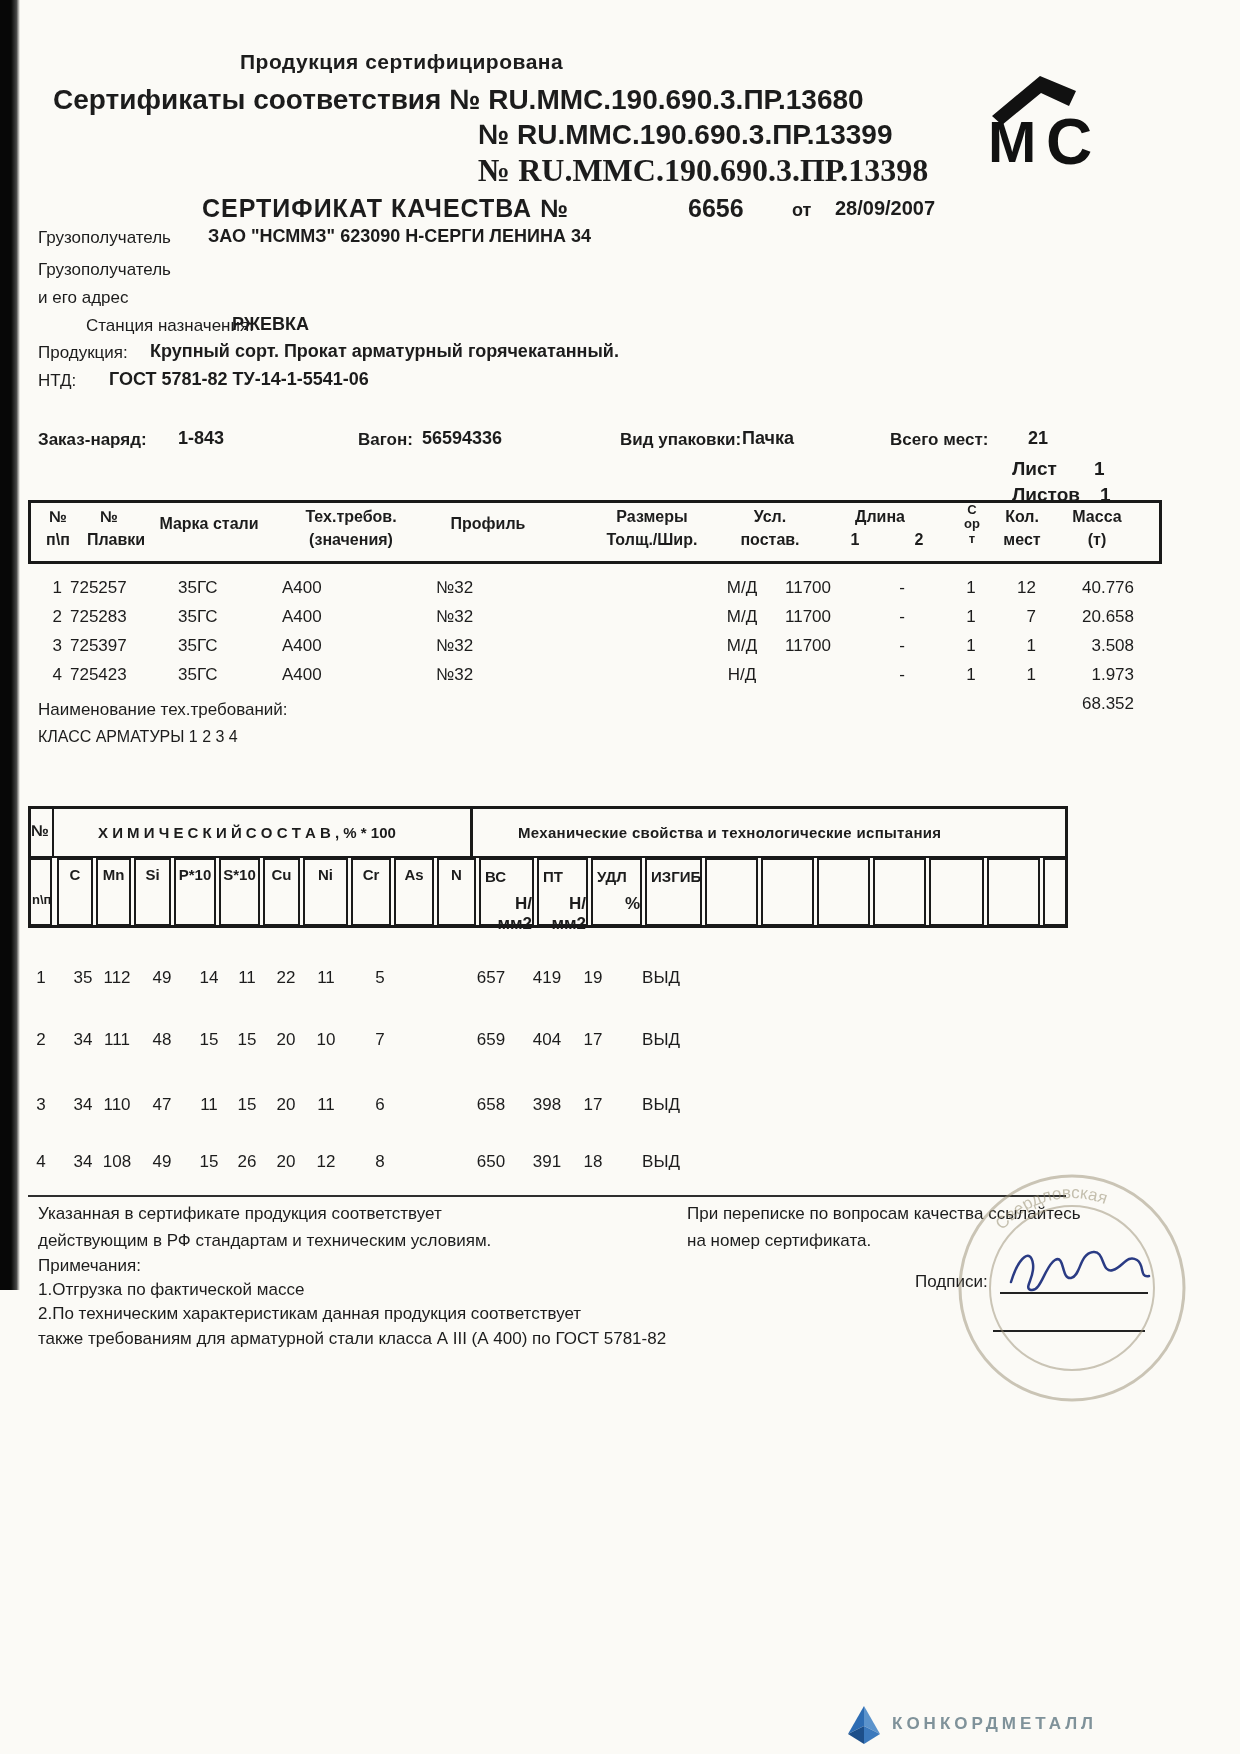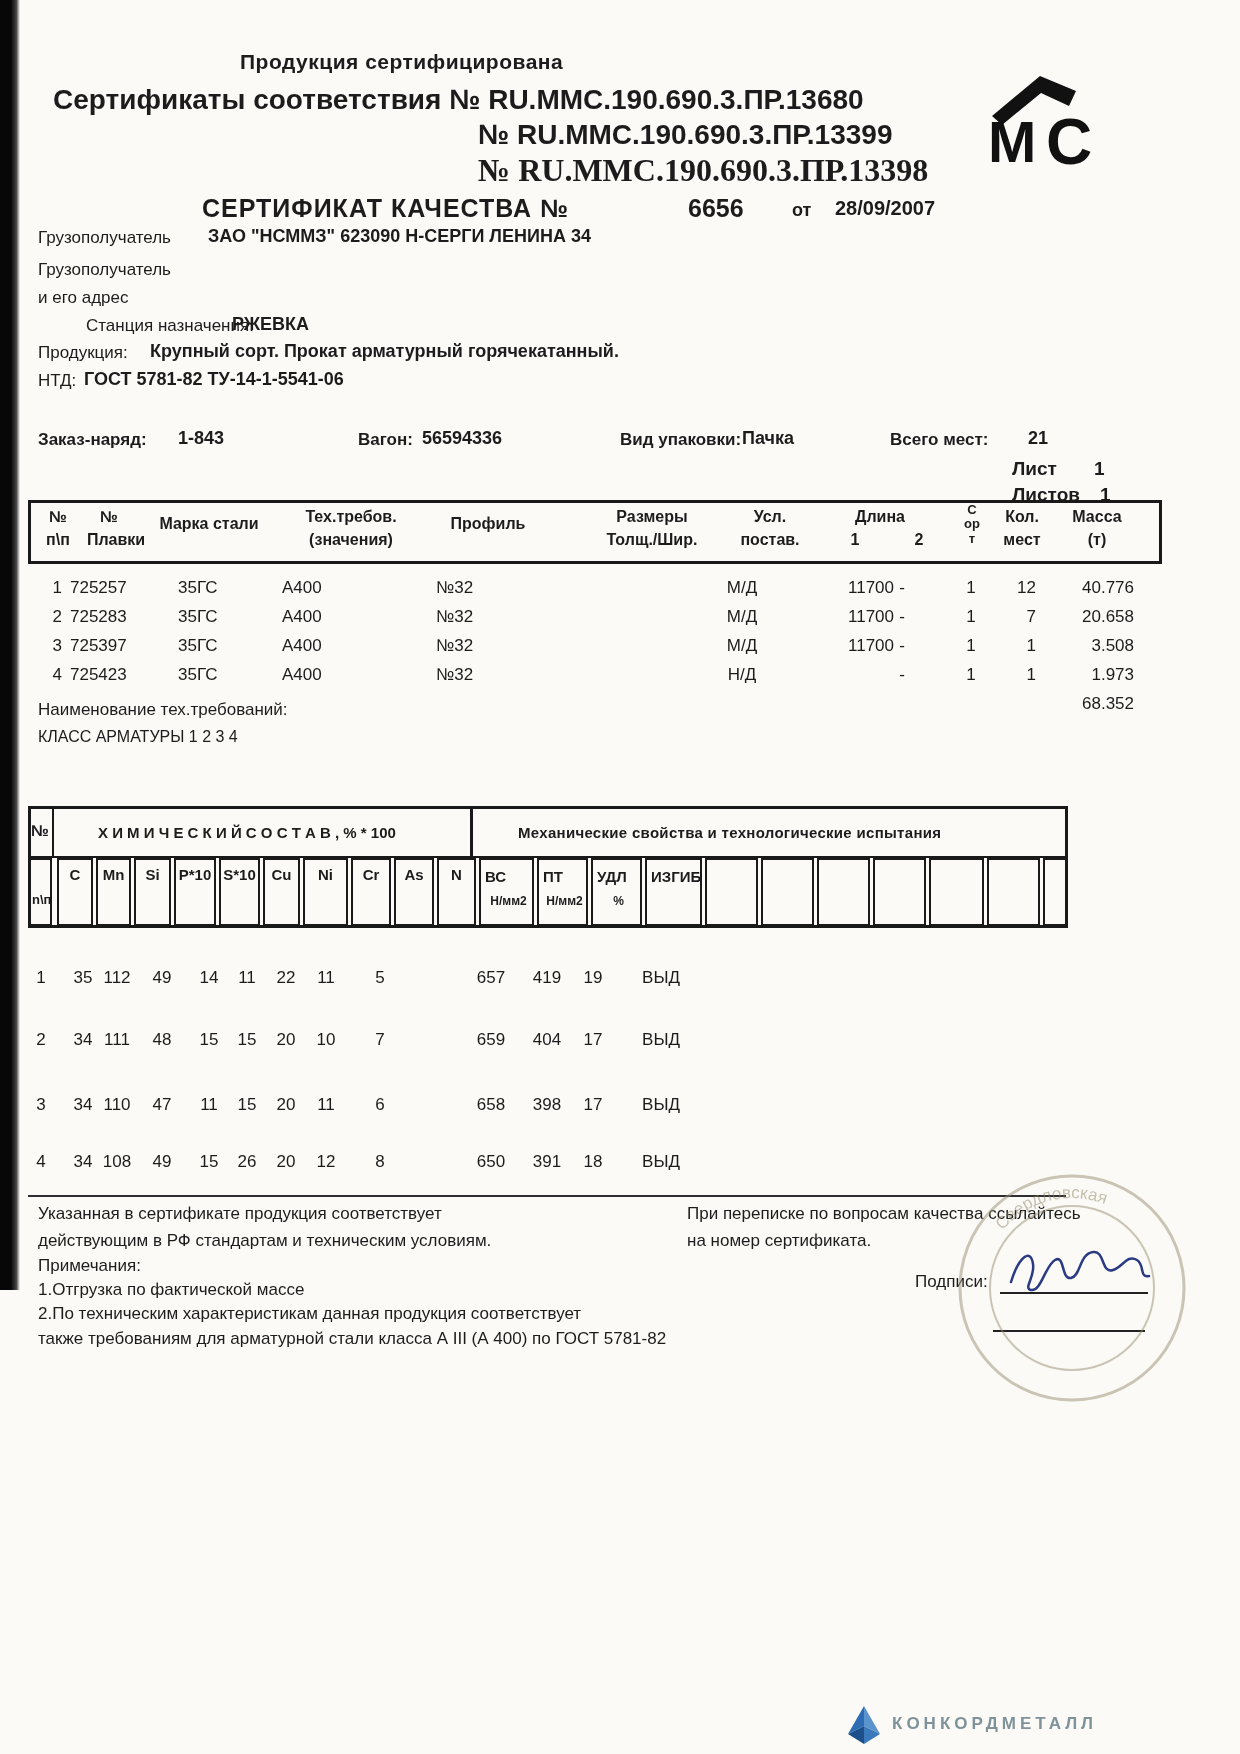--- a/index.html
+++ b/index.html
@@ -25,21 +25,21 @@
   .x-date  { left:835px; top:197px; font-size:20px; }
 
   
   .lbl { font-size:17px; }
   .val { font-size:18px; font-weight:bold; }
   .r1l { left:38px;  top:228px; } .r1v { left:208px; top:226px; }
   .r2l { left:38px;  top:260px; }
   .r3l { left:38px;  top:288px; }
   .r4l { left:38px;  top:316px;margin-left:48px; } .r4v { left:184px; top:314px;margin-left:48px; }
   .r5l { left:38px;  top:343px; } .r5v { left:150px; top:341px; }
-  .r6l { left:38px;  top:371px; } .r6v { left:84px;  top:369px; }
+  .r6l { left:38px;  top:371px; } .r6v { left:109px;  top:369px; }
 
   
   .olbl { font-size:17px; font-weight:bold; }
   .o1l { left:38px;  top:430px; } .o1v { left:178px;  top:428px; }
   .o2l { left:358px; top:430px; } .o2v { left:422px;  top:428px; }
   .o3l { left:620px; top:430px; } .o3v { left:742px;  top:428px; }
   .o4l { left:890px; top:430px; } .o4v { left:1028px; top:428px; }
   .shl { left:1012px; top:458px; font-size:19px; } .shv { left:1094px; top:458px; font-size:19px; }
   .stl { left:1012px; top:484px; font-size:19px; } .stv { left:1100px; top:484px; font-size:19px; }
 
@@ -63,21 +63,21 @@
 
   .mtr { position:absolute; left:0; width:1200px; height:22px; font-size:17px; }
   .mtr1 { top:578px; } .mtr2 { top:607px; } .mtr3 { top:636px; } .mtr4 { top:665px; }
   .mtc { position:absolute; }
   .c1  { left:40px;   width:22px; text-align:right; }
   .c2  { left:70px;   width:82px; }
   .c3  { left:178px;  width:64px; }
   .c4  { left:282px;  width:64px; }
   .c5  { left:436px;  width:64px; }
   .c6  { left:710px;  width:64px; text-align:center; }
-  .c7  { left:814px;  width:80px; text-align:right; }
+  .c7  { left:768px;  width:80px; text-align:center; }
   .c8  { left:894px;  width:16px; text-align:center; }
   .c9  { left:956px;  width:30px; text-align:center; }
   .c10 { left:990px;  width:46px; text-align:right; }
   .c11 { left:1054px; width:80px; text-align:right; }
   .x-techreq { left:38px; top:700px; font-size:17px; }
   .x-total   { left:1054px; top:694px; width:80px; text-align:right; font-size:17px; }
   .x-class   { left:38px; top:728px; font-size:16px; }
 
   
   .ct-outer { position:absolute; left:28px; top:806px; width:1040px; height:122px;
@@ -87,21 +87,21 @@
   .ct-h  { position:absolute; left:28px;  top:856px; width:1040px; height:2px; background:#191919; }
   .ct-no   { left:31px;  top:822px; font-size:16px; }
   .ct-cht  { left:98px;  top:824px; font-size:15px; }
   .ct-mch  { left:518px; top:824px; font-size:15px; letter-spacing:.3px; }
 
   .cb { position:absolute; top:858px; height:68px; box-sizing:border-box;
         border:2px solid #1a1a1a; font-weight:bold; }
   .cb .l1 { display:block; font-size:15px; margin-top:6px; text-align:center; }
   .cb.tl { padding-left:4px; }
   .cb.tl .l1 { text-align:left; margin-top:8px; }
-  .cb.tl .l2 { display:block; font-size:12px; text-align:center; margin-top:9px; }
+  .cb.tl .l2 { display:block; font-size:17px; text-align:right; margin-top:9px; }
   .cb.low .l1 { margin-top:32px; font-size:13px; text-align:left; padding-left:2px; }
   .k1{left:28px;width:24px;}  .k2{left:57px;width:36px;}  .k3{left:96px;width:35px;}
   .k4{left:134px;width:37px;} .k5{left:174px;width:42px;} .k6{left:219px;width:41px;}
   .k7{left:263px;width:37px;} .k8{left:303px;width:45px;} .k9{left:351px;width:40px;}
   .k10{left:394px;width:40px;}.k11{left:437px;width:39px;}.k12{left:479px;width:55px;}
   .k13{left:537px;width:51px;}.k14{left:591px;width:51px;}.k15{left:645px;width:57px;}
   .k16{left:705px;width:53px;}.k17{left:761px;width:53px;}.k18{left:817px;width:53px;}
   .k19{left:873px;width:53px;}.k20{left:929px;width:55px;}.k21{left:987px;width:53px;}
   .k22{left:1043px;width:25px;}
 

